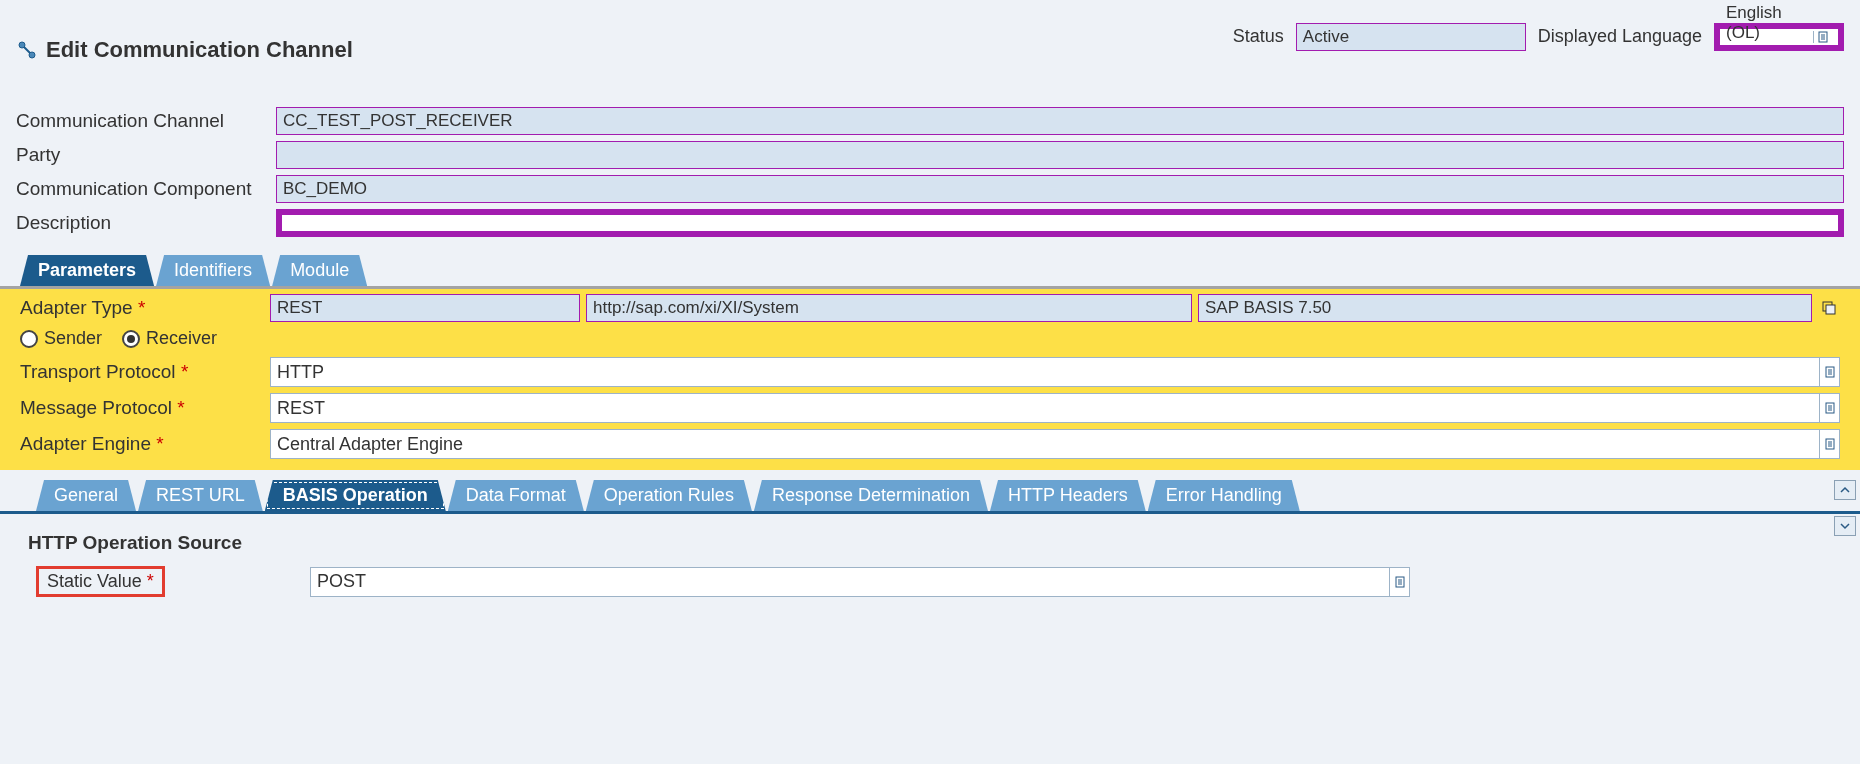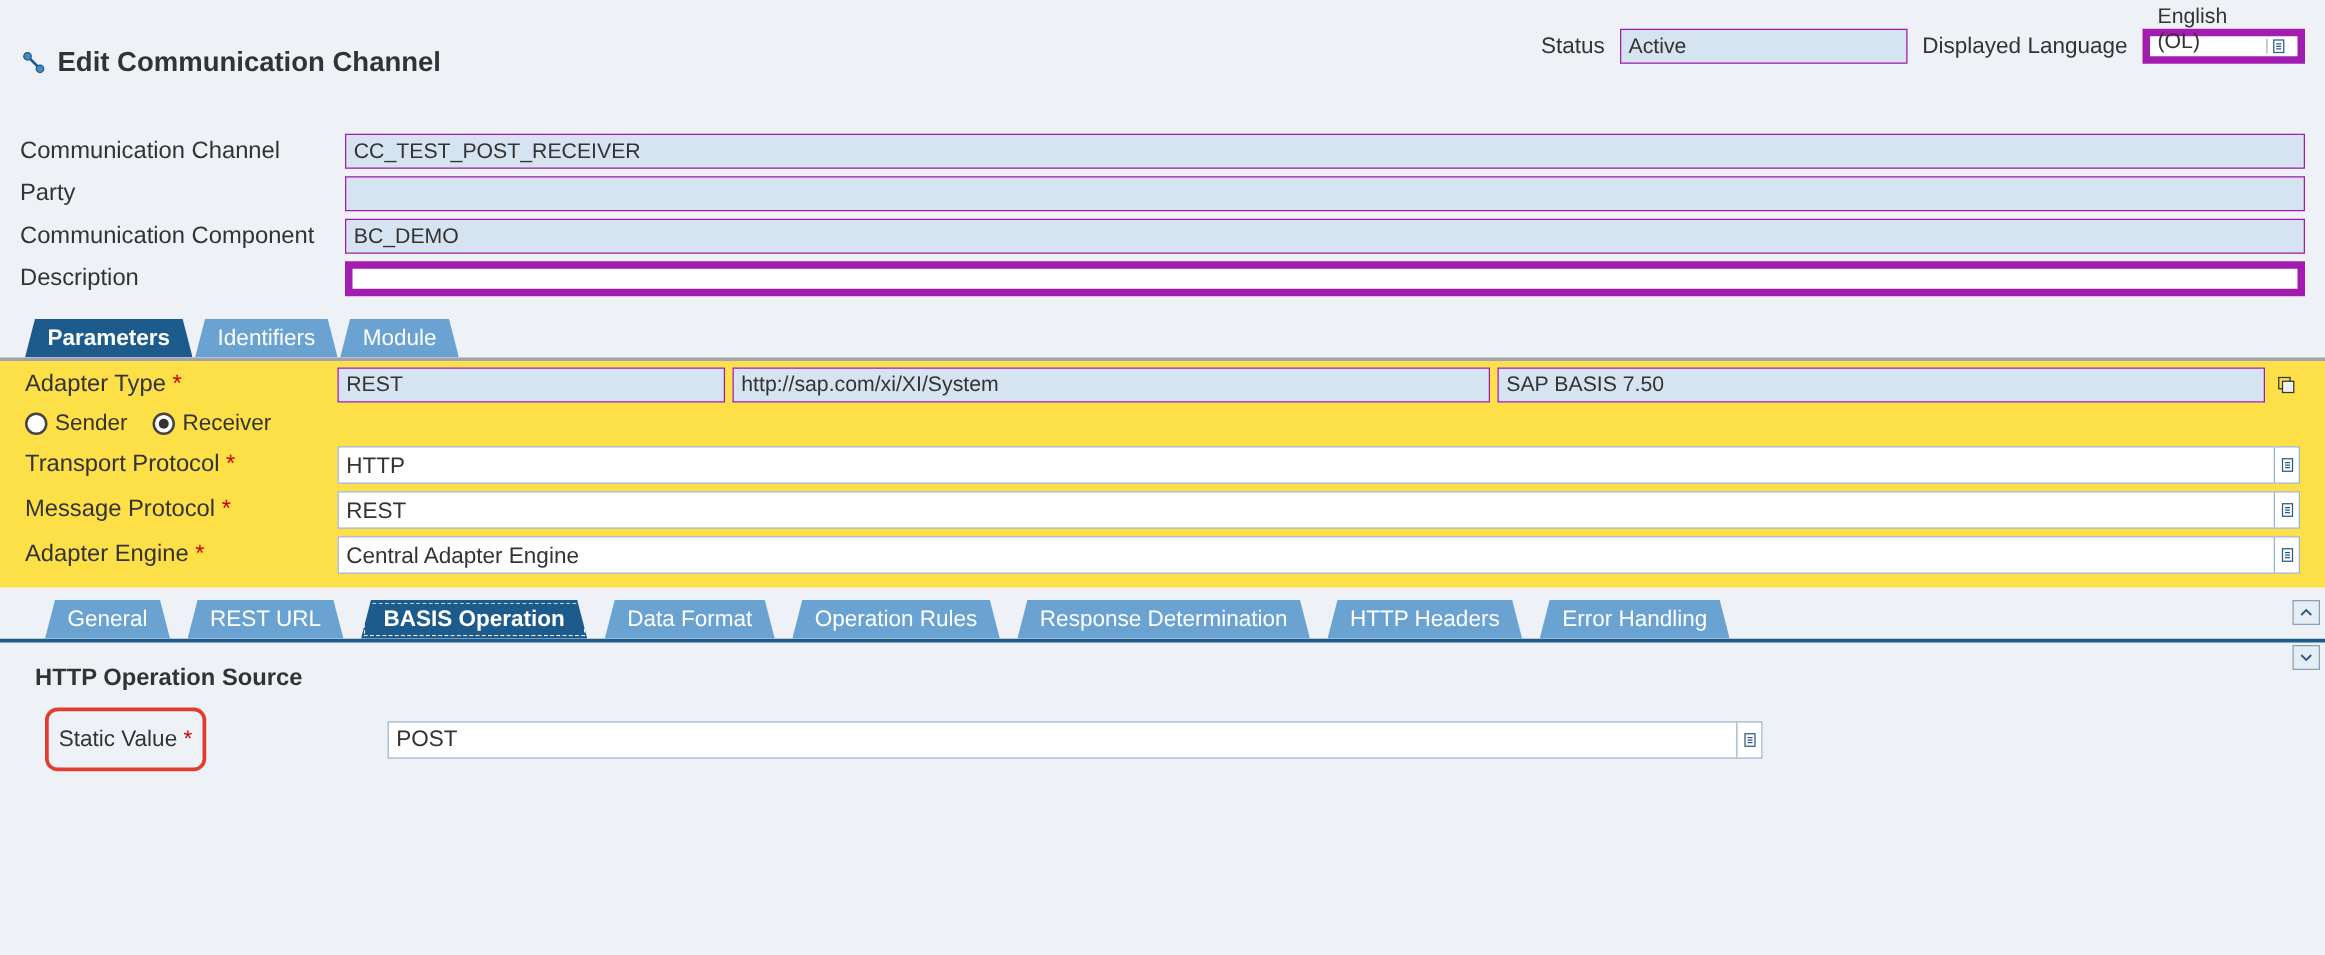--- a/index.html
+++ b/index.html
@@ -90,21 +90,20 @@
   .copy-icon {
     width:22px; height:22px; display:flex; align-items:center; justify-content:center;
     margin-left:6px;
   }
   .subtabs {
     display:flex; align-items:flex-end;
     border-bottom:3px solid #1c5b8c;
     padding-left:36px;
     margin-top:10px;
     position:relative;
-    gap:12px;
   }
   .scroll-btns {
     position:absolute; right:4px; top:0;
     display:flex; flex-direction:column;
   }
   .scroll-btn {
     width:22px; height:20px; border:1px solid #8aa0b4;
     background:#e5edf5;
     display:flex; align-items:center; justify-content:center;
     font-size:12px; color:#2a5a85;
@@ -122,22 +121,22 @@
   .side-scroll {
     width:22px; margin:2px 4px 0 0;
   }
   .side-scroll .scroll-btn { margin-bottom:0; }
   .section-title {
     font-weight:bold; font-size:19px; margin-bottom:12px;
     color:#333;
   }
   .highlighted {
     border:3px solid #e23c2f;
-    border-radius:10px;
-    padding:12px 8px;
+    border-radius:0;
+    padding:2px 8px;
     display:inline-block;
   }
   .dd-input {
     background:#fff;
     border:1px solid #9db3c7;
     height:30px;
     flex:1;
     display:flex; align-items:center; justify-content:space-between;
     padding-left:6px;
   }

